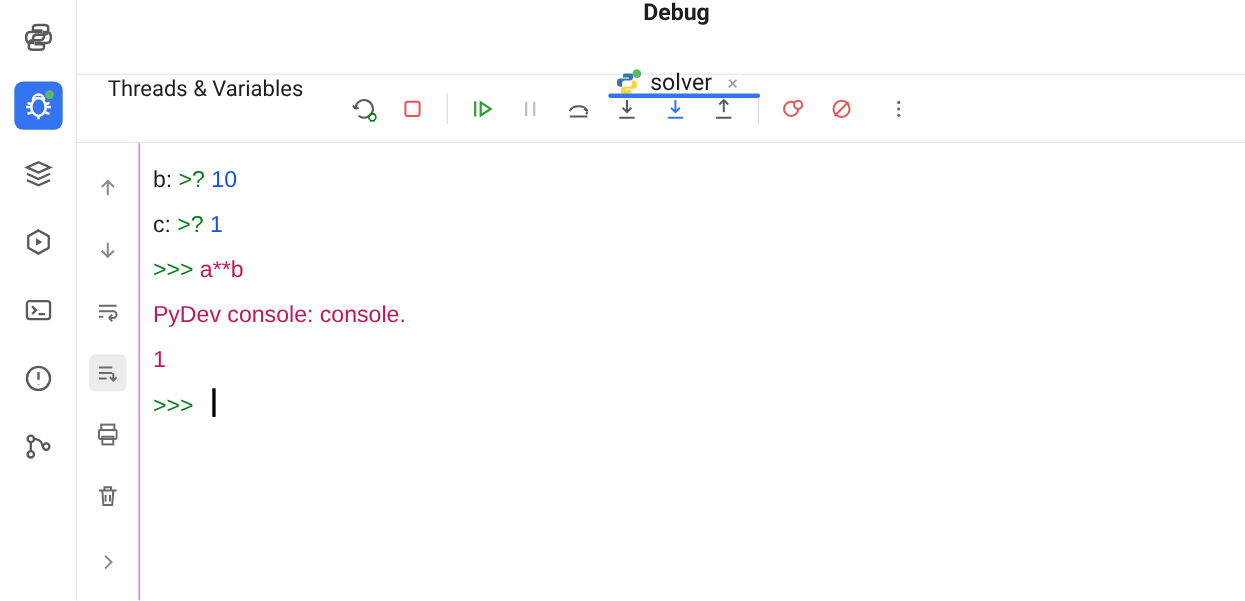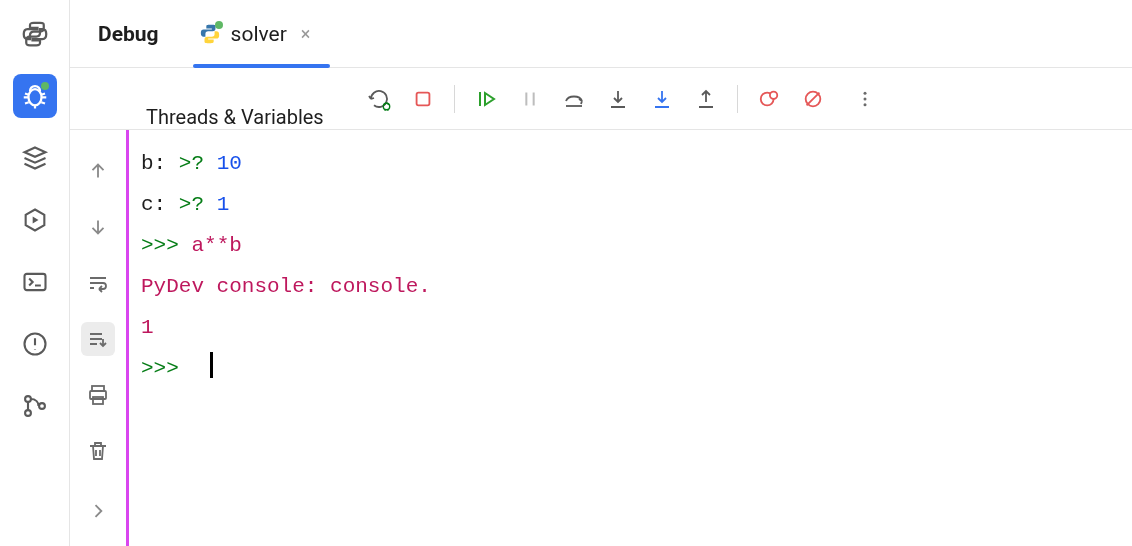--- a/index.html
+++ b/index.html
@@ -43,20 +43,21 @@
       flex-direction: column;
     }
     .tabs-row {
       height: 68px;
       display: flex;
       align-items: center;
       padding-left: 28px;
       gap: 40px;
       border-bottom: 1px solid #e5e5e5;
       position: relative;
+      flex-direction: column;
     }
     .tab-item {
       display: flex;
       align-items: center;
       gap: 10px;
       font-size: 21px;
       color: #1e1e1e;
       cursor: pointer;
       height: 100%;
       position: relative;
@@ -80,23 +81,22 @@
       padding-left: 28px;
       gap: 32px;
       border-bottom: 1px solid #e5e5e5;
     }
     .subtab {
       font-size: 20px;
       color: #1e1e1e;
       cursor: pointer;
       height: 100%;
       display: flex;
-      align-items: flex-end;
+      align-items: flex-start;
       position: relative;
-      margin-left: 48px;
     }
     .subtab.active::after {
       content: "";
       position: absolute;
       bottom: -1px;
       left: 0;
       right: 0;
       height: 4px;
       background: #3574f0;
       border-radius: 2px;
@@ -144,23 +144,23 @@
     }
     .gutter-btn.selected {
       background: #ececec;
     }
     .chevron-right-btn {
       margin-top: auto;
       margin-bottom: 18px;
     }
     .console-content {
       flex: 1;
-      border-left: 3px solid #d946ef;
+      border-left: 1px solid #d946ef;
       padding: 14px 12px;
-      font-family: Liberation Mono, monospace;
+      font-family: Liberation Sans, sans-serif;
       font-size: 21px;
       line-height: 1.95;
     }
     .mono-line { white-space: pre; }
     .tok-b { color: #1e1e1e; }
     .tok-q { color: #067d17; }
     .tok-num { color: #1750eb; }
     .tok-prompt { color: #067d17; }
     .tok-plain { color: #be185d; }
     .caret {

